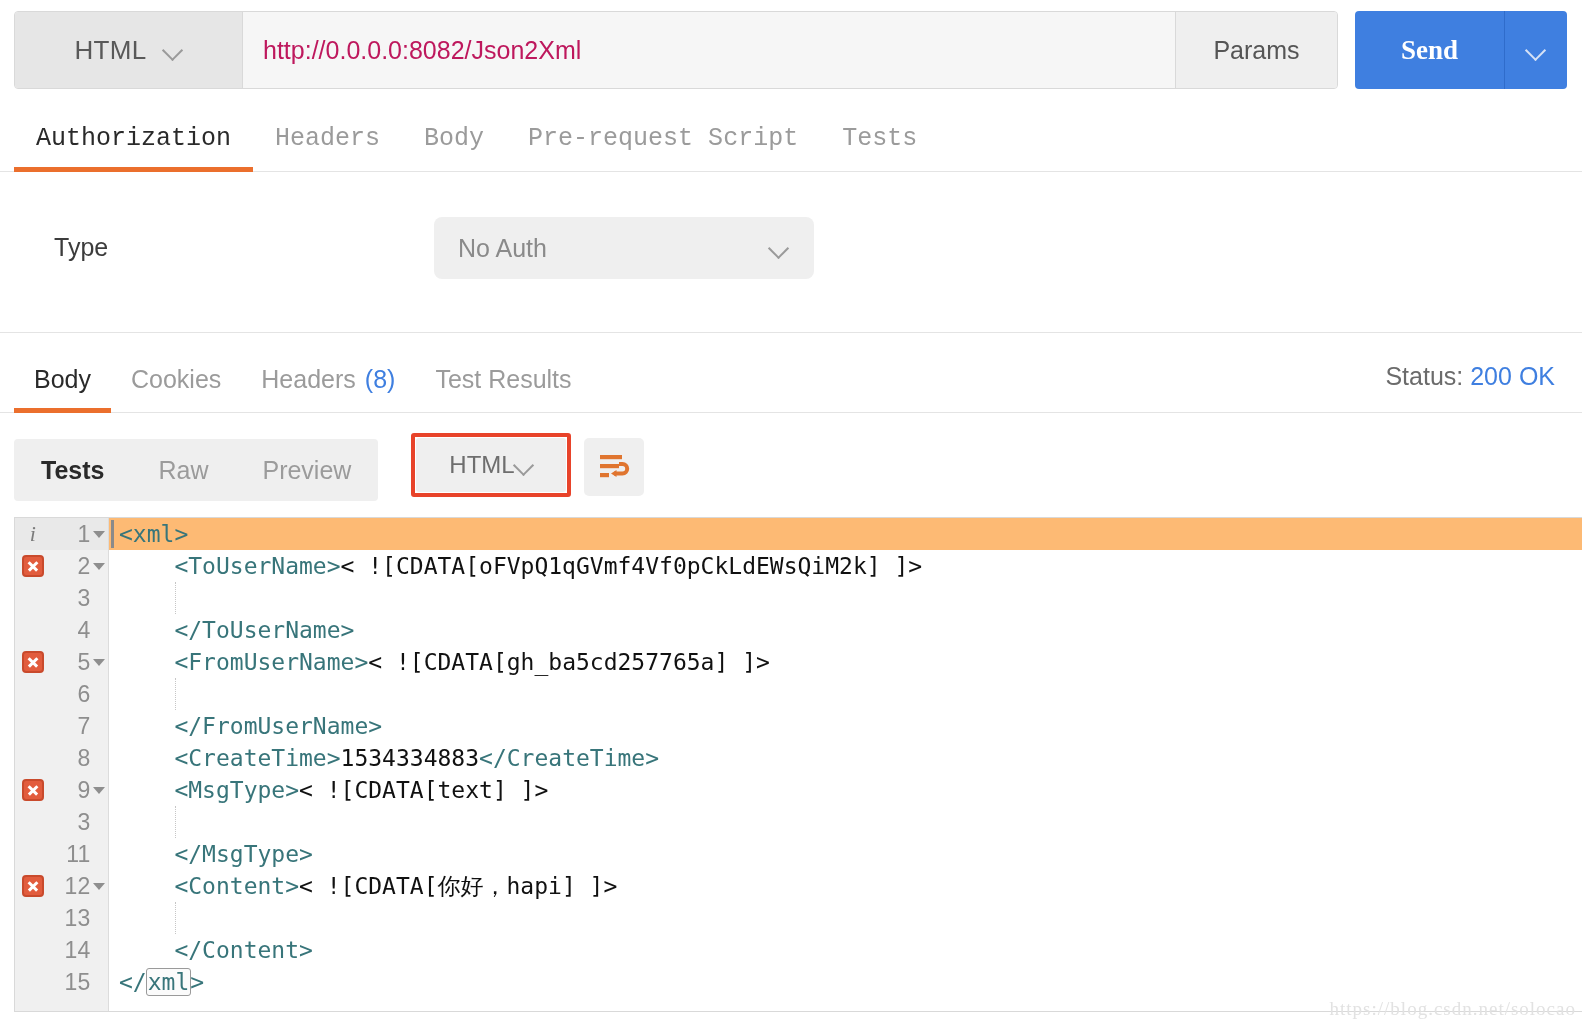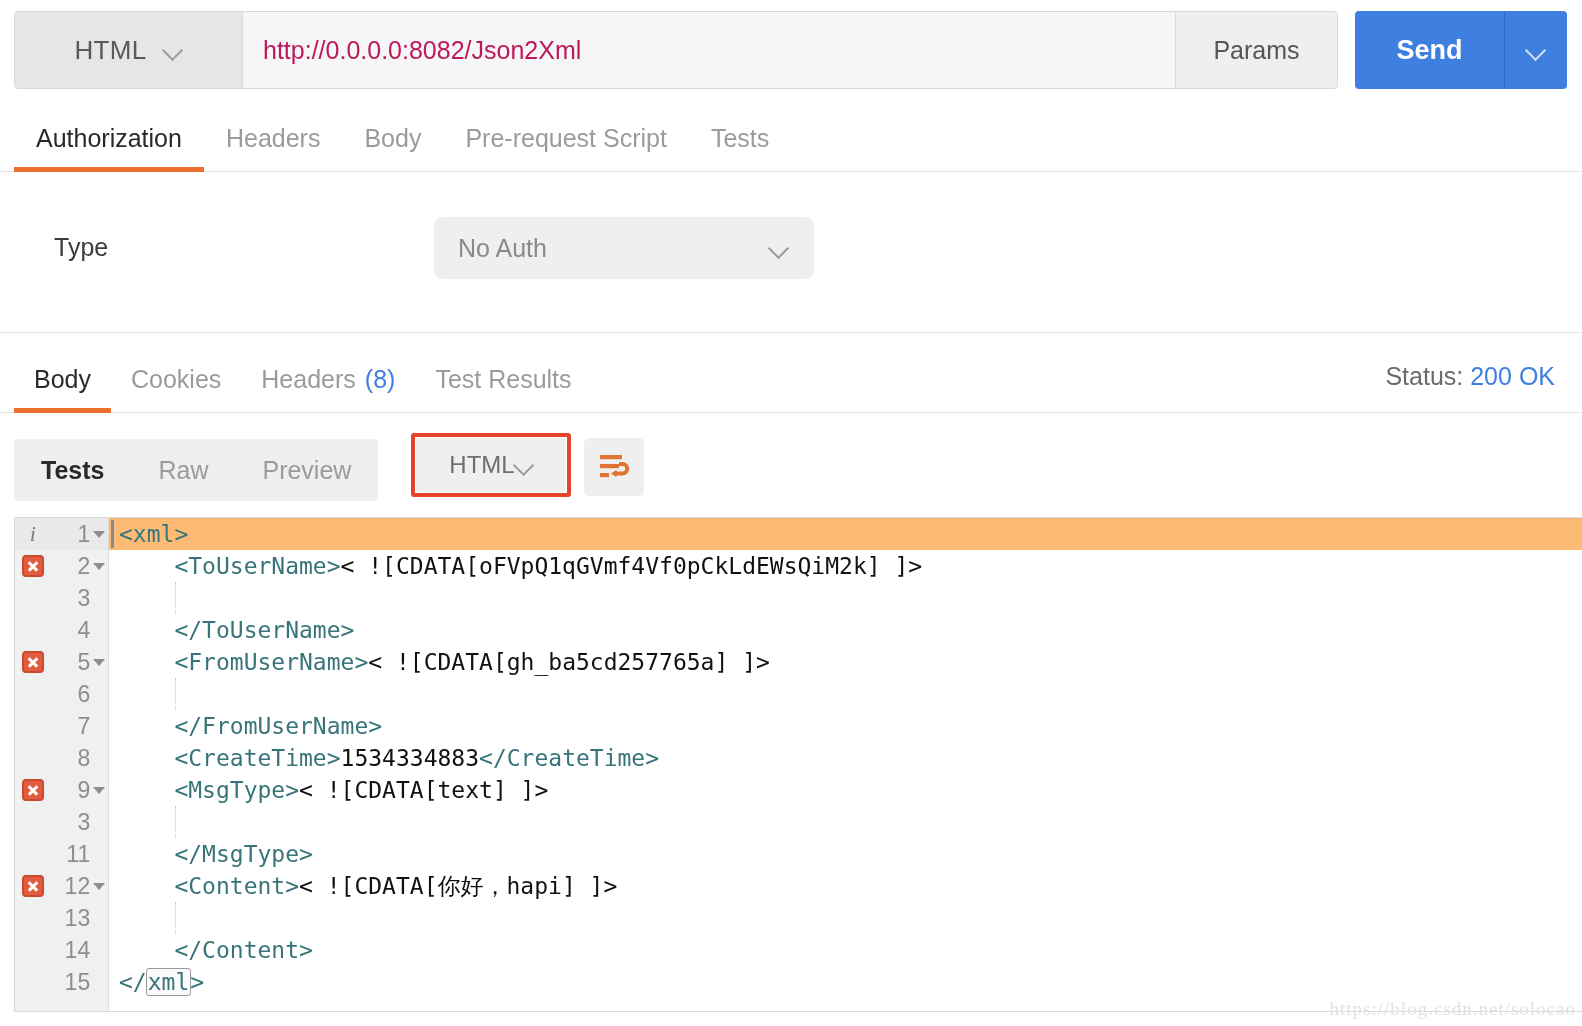--- a/index.html
+++ b/index.html
@@ -40,32 +40,34 @@
     font-size:25px; color:#555; cursor:pointer;
   }
   .send-group {
     position:absolute; left:1355px; top:11px; width:212px; height:78px;
     display:flex; border-radius:4px; overflow:hidden;
   }
   .send-btn {
     flex:1; background:#3f7fe0; color:#fff; font-size:27px; font-weight:bold;
     display:flex; align-items:center; justify-content:center; cursor:pointer;
     border-right:1px solid #2f6ccb;
+    font-family:Liberation Serif, serif;
   }
   .send-caret {
     width:62px; background:#3f7fe0; display:flex; align-items:center;
     justify-content:center; cursor:pointer;
   }
   .send-caret .chev::before { border-color:#d6e2f6; }
 
   
   .req-tabs {
     position:absolute; left:0; top:104px; width:1582px; height:68px;
     border-bottom:1px solid #e4e4e4; display:flex; align-items:flex-start;
     padding-left:14px;
+    font-family:Liberation Mono, monospace;
   }
   .tab {
     position:relative; height:68px; display:flex; align-items:center;
     padding:0 22px; font-size:25px; color:#9b9b9b; cursor:pointer; white-space:nowrap;
   }
   .tab.active { color:#2a2a2a; }
   .tab.active::after {
     content:""; position:absolute; left:0; right:0; bottom:0; height:5px;
     background:#eb6f2d;
   }

